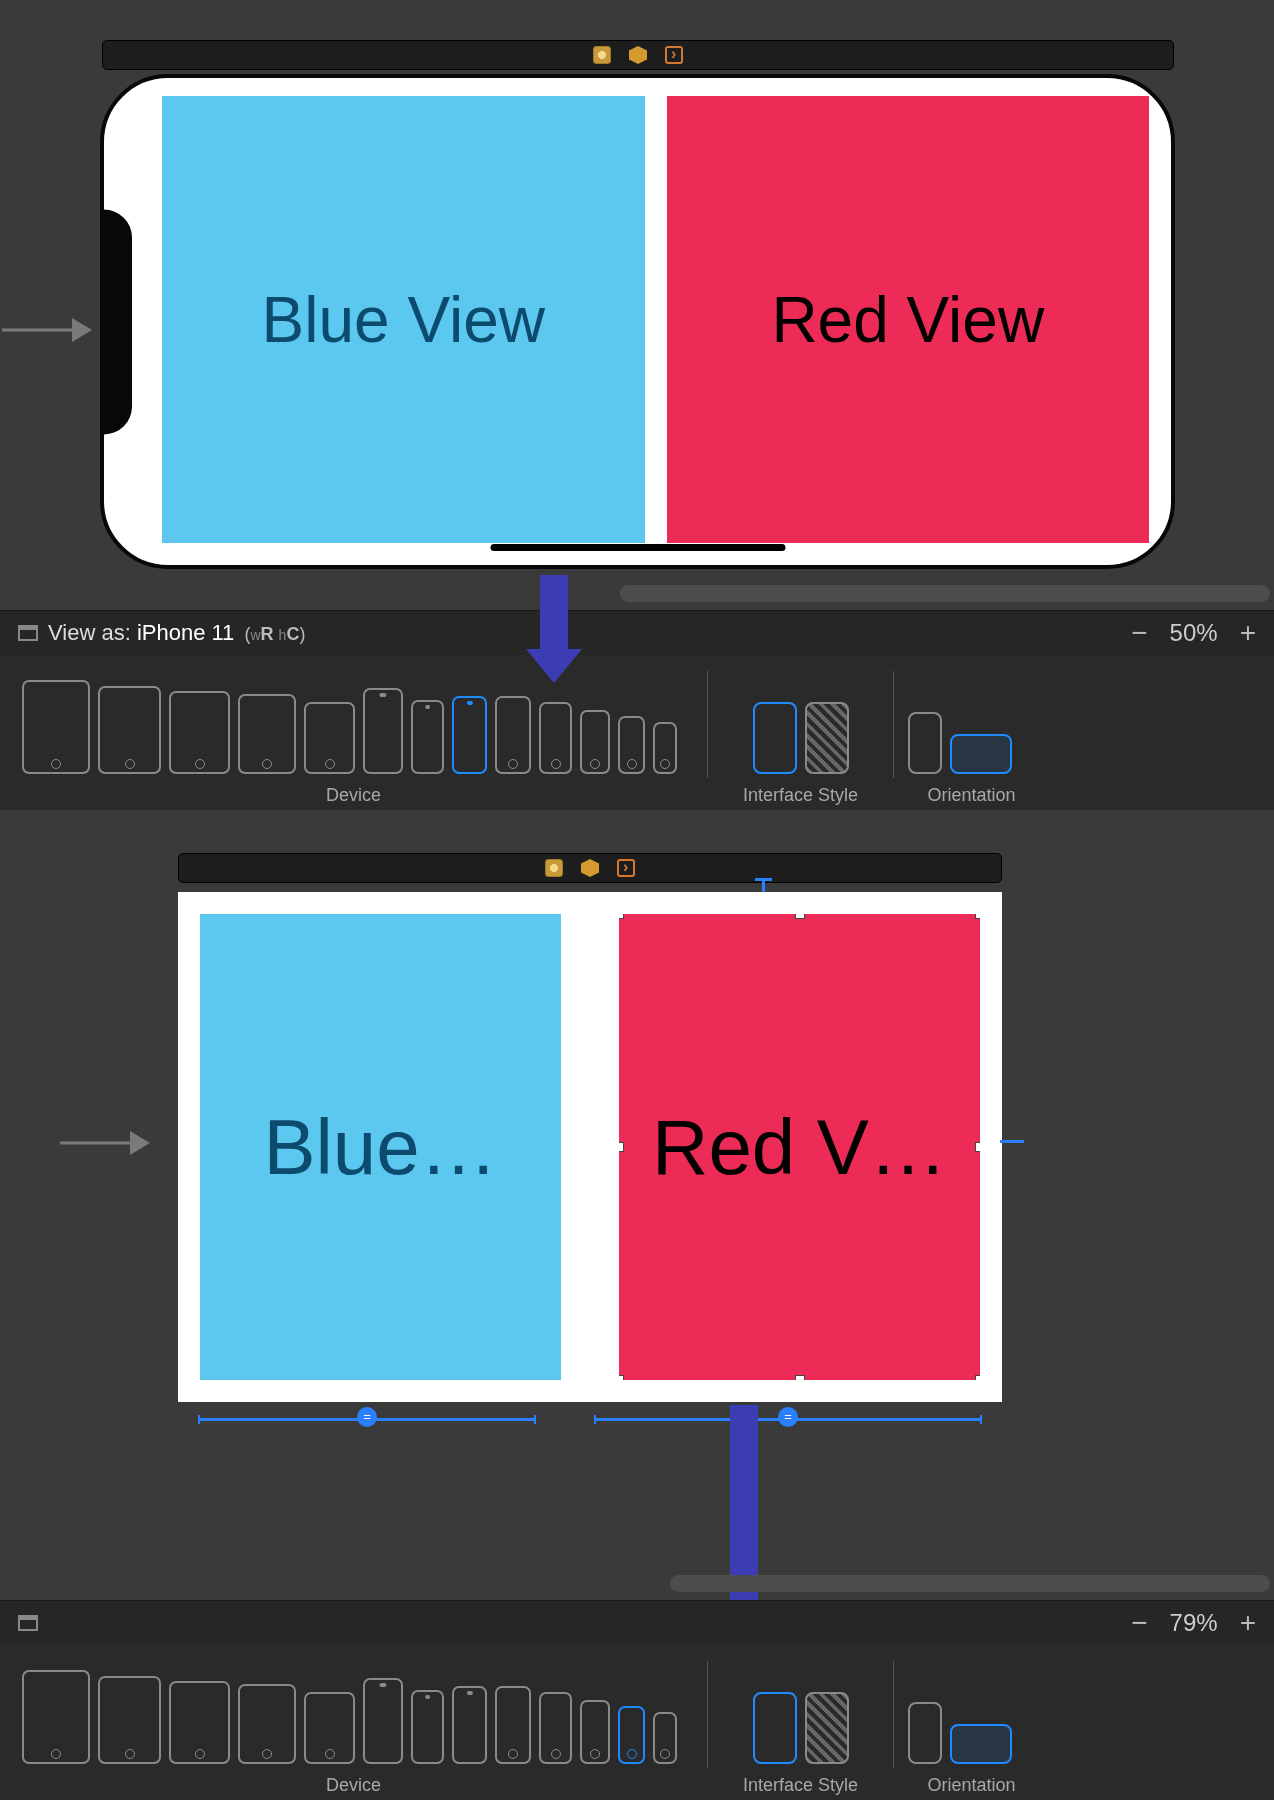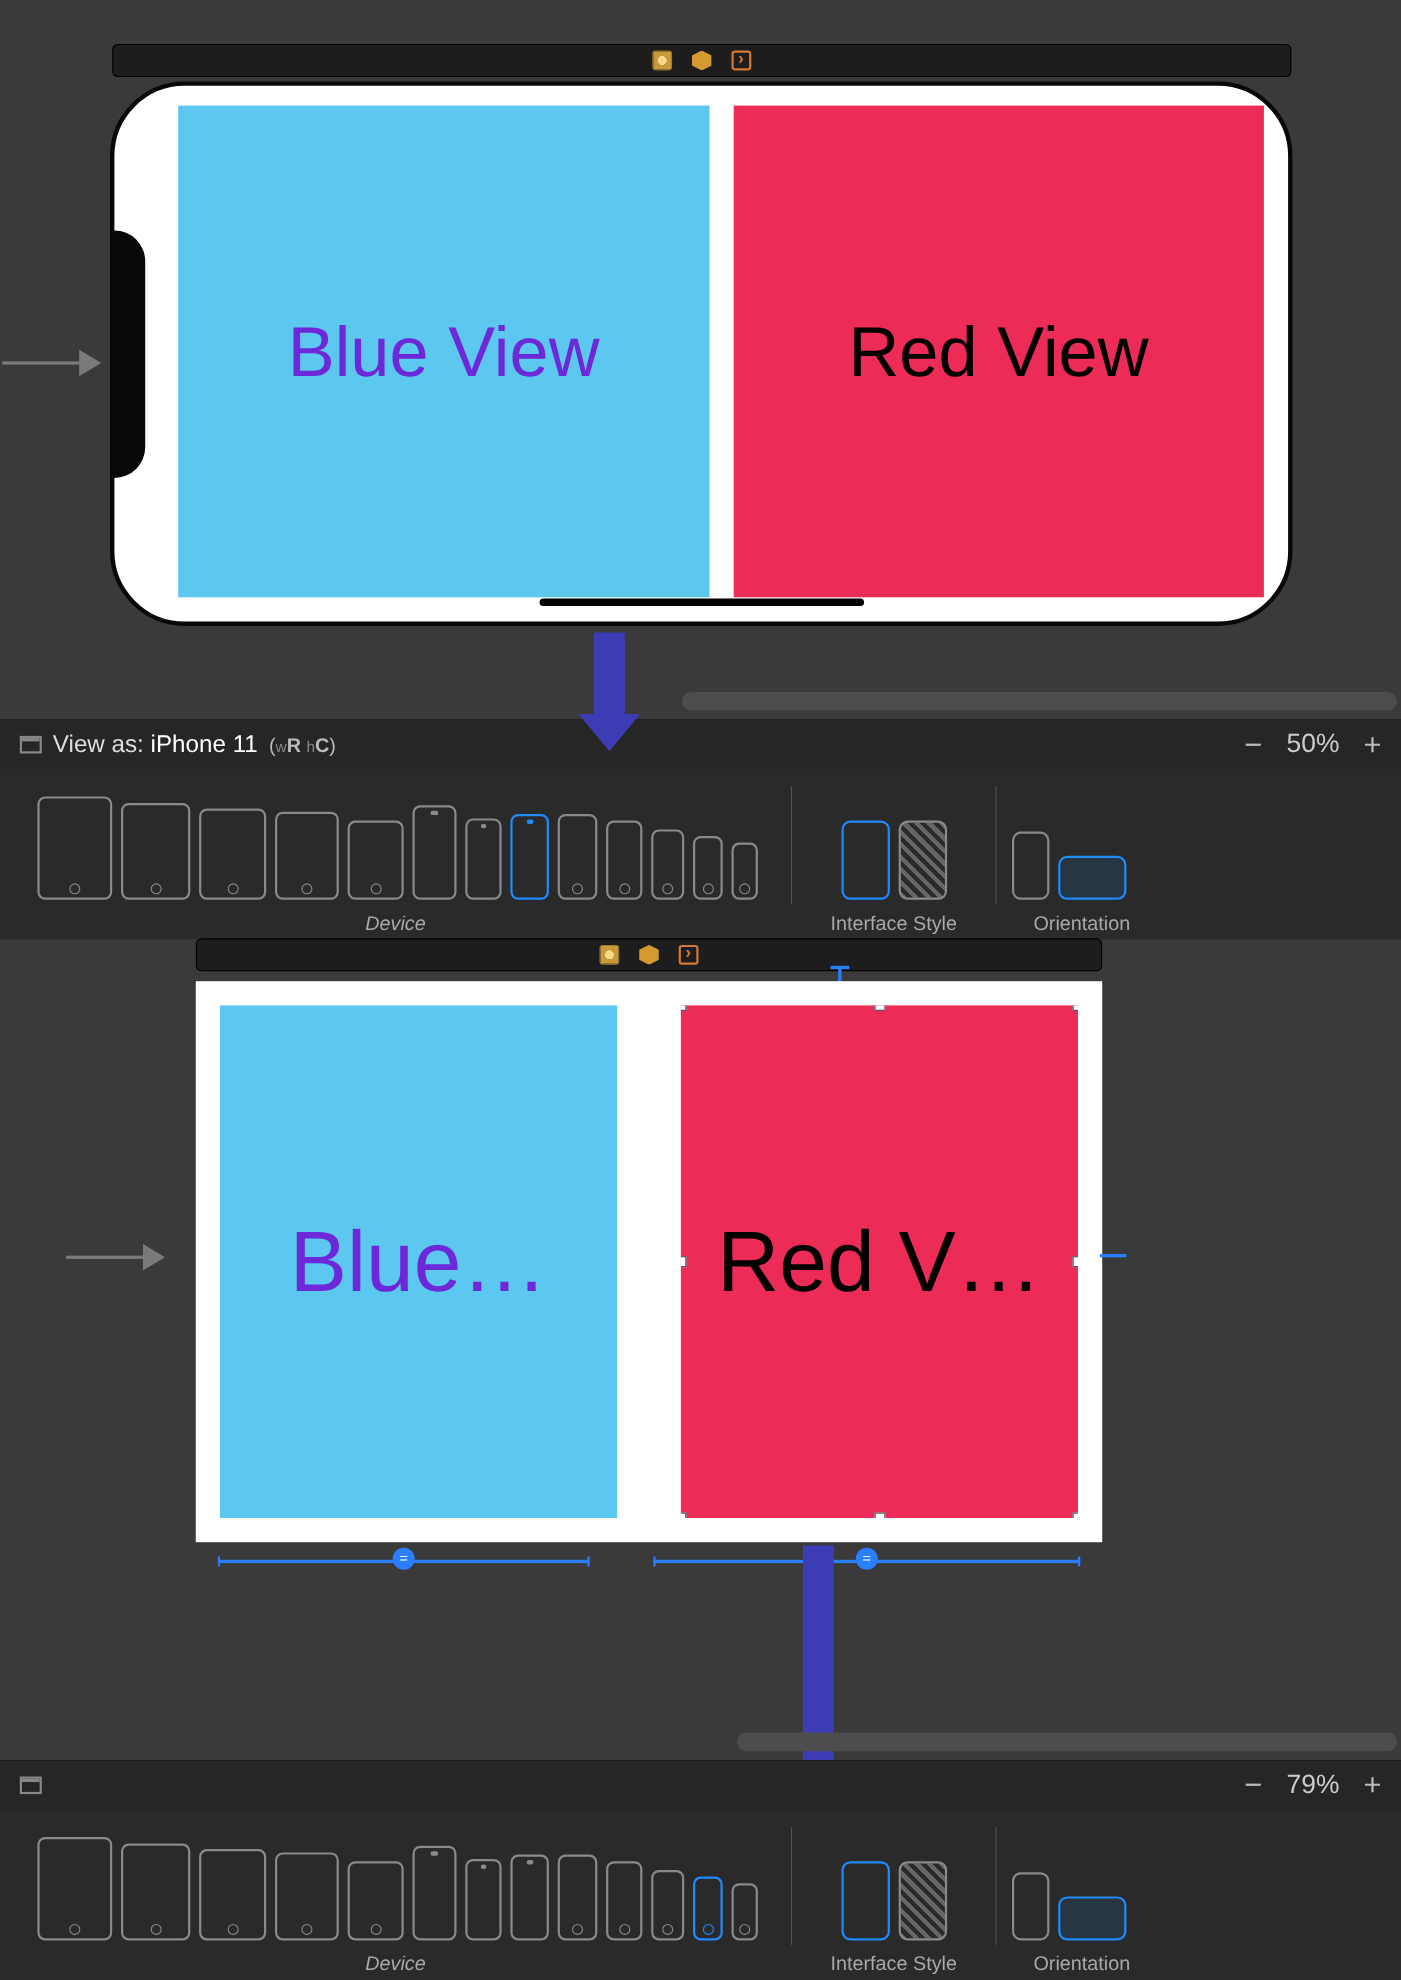--- a/index.html
+++ b/index.html
@@ -34,21 +34,21 @@
   .phone11 .notch {
     position:absolute; left:-4px; top:50%; transform:translateY(-50%);
     width:32px; height:225px; background:#080808;
     border-top-right-radius:28px; border-bottom-right-radius:28px;
   }
   .phone11 .home-ind {
     position:absolute; bottom:14px; left:50%; transform:translateX(-50%);
     width:295px; height:7px; background:#000; border-radius:4px;
   }
   .phone11 .content { position:absolute; top:18px; left:58px; right:22px; bottom:22px; display:flex; gap:22px; }
-  .blueview { background:#5CC8EF; flex:1; display:flex; align-items:center; justify-content:center; font-size:64px; color:#6d28d9; }
+  .blueview { background:#5CC8EF; flex:1; display:flex; align-items:center; justify-content:center; font-size:64px; color:#0c4a6e; }
   .redview  { background:#EC2C56; flex:1; display:flex; align-items:center; justify-content:center; font-size:64px; color:#000; }
 
   
   .bottombar {
     position:absolute; left:0; right:0; height:200px; background:#2a2a2a;
     border-top:1px solid #1a1a1a;
   }
   .bottombar .hscroll {
     position:absolute; top:-26px; left:620px; width:650px; height:17px;
     background:#4d4d4d; border-radius:9px;
@@ -61,21 +61,21 @@
   .bottombar .header .page-icon::after{content:""; position:absolute; left:0; right:0; top:0; height:3px; background:#888;}
   .bottombar .header .label-strong{ color:#fff; }
   .bottombar .header .sizeclass { font-size:18px; color:#bbb; margin-left:4px;}
   .bottombar .header .sizeclass .sm{ font-size:14px; color:#888;}
   .bottombar .header .spacer{ flex:1; }
   .bottombar .header .zoom { display:flex; align-items:center; gap:22px; font-size:24px; color:#ccc;}
   .bottombar .header .zoom .btn{ cursor:pointer; font-size:28px; color:#bbb; user-select:none; font-weight:300; }
 
   .bottombar .tray { position:absolute; top:44px; left:0; right:0; bottom:0; display:flex; padding-top:8px;}
   .tray .group { position:relative; padding:6px 14px 6px 14px; display:flex; align-items:flex-end; gap:8px; }
-  .tray .group.devices { flex: none; padding-left:34px; padding-right:30px;font-style:italic;}
+  .tray .group.devices { flex: none; padding-left:22px; padding-right:30px;}
   .tray .sep { width:1px; background:#555; margin:8px 0 32px 0; }
   .tray .group-label { position:absolute; bottom:4px; left:0; right:0; text-align:center; font-size:18px; color:#a8a8a8;}
   .tray .group.styles { width:185px; justify-content:center;}
   .tray .group.orient { width:155px; }
 
   .dev { border:2px solid #8a8a8a; border-radius:7px; background:transparent; position:relative; flex:none; margin-bottom:30px;}
   .dev::after { content:""; position:absolute; bottom:3px; left:50%; transform:translateX(-50%); width:8px; height:8px; border:1.5px solid #8a8a8a; border-radius:50%; }
   .dev.selected{ border-color:#1f8bff; }
   .dev.selected::after{ border-color:#1f8bff; }
   .dev.nohome::after{ display:none; }
@@ -133,21 +133,21 @@
 
   <div class="phone11">
     <div class="notch"></div>
     <div class="home-ind"></div>
     <div class="content">
       <div class="blueview">Blue View</div>
       <div class="redview">Red View</div>
     </div>
   </div>
 
-  <div class="bottombar" style="top:610px;margin-top:44px;">
+  <div class="bottombar" style="top:610px;">
     <div class="hscroll"></div>
     <div class="header">
       <span class="page-icon"></span>
       <span>
         <span>View as:</span>
         <span class="label-strong">iPhone 11</span>
         <span class="sizeclass">(<span class="sm">w</span><b>R</b>&nbsp;<span class="sm">h</span><b>C</b>)</span>
       </span>
       <span class="spacer"></span>
       <span class="zoom">

